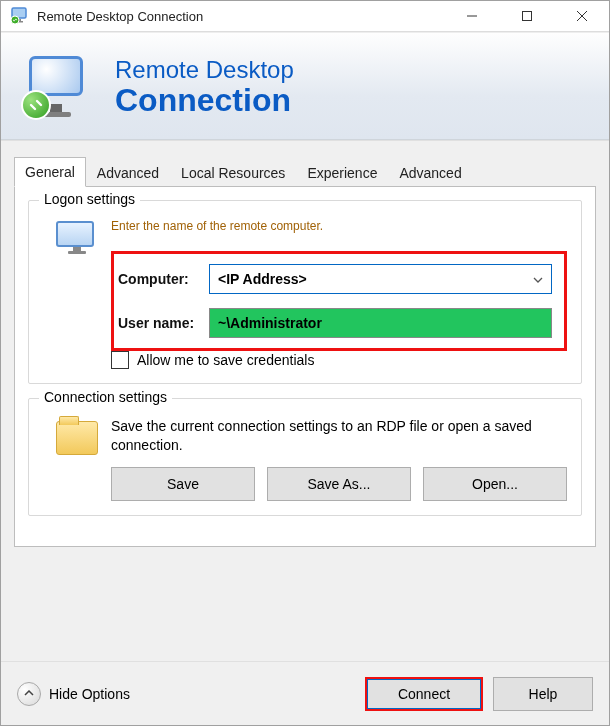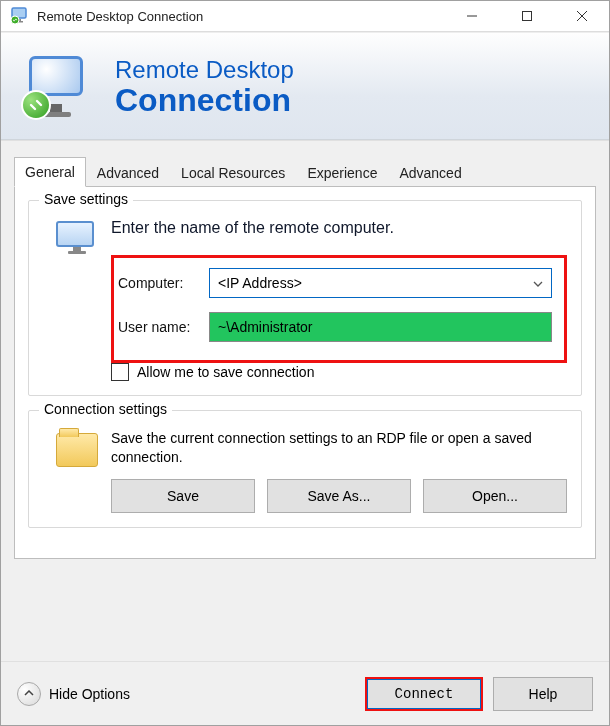--- a/index.html
+++ b/index.html
@@ -135,27 +135,28 @@
   .logon-icon {
     width: 68px; display: flex; align-items: flex-start; justify-content: center; padding-top: 2px;
   }
   .monitor-sm {
     width: 42px; height: 36px; position: relative;
   }
   .monitor-sm .screen { width: 38px; height: 26px; border: 2px solid #5a8fcf; background: linear-gradient(#e7f2ff,#b9d5f3); border-radius: 3px; }
   .monitor-sm .stand2 { width: 8px; height: 4px; background: #888; margin: 0 auto; }
   .monitor-sm .base2 { width: 18px; height: 3px; background: #888; margin: 0 auto; border-radius: 1px;}
   .logon-body { flex: 1; }
-  .instruct { font-size: 16px; color: #0f172a; margin-bottom: 18px; }
+  .instruct { font-size: 12px; color: #a16207; margin-bottom: 18px; }
   .redbox {
     border: 3px solid #e11;
     padding: 10px 12px 10px 0;
+    font-weight: bold;
   }
   .field-row { display: flex; align-items: center; margin-bottom: 14px; }
-  .field-row:last-child { margin-bottom: 8px;}
+  .field-row:last-child { margin-bottom: 0;}
   .field-label { width: 95px; font-size: 14px; color: #111; padding-left: 4px;}
   .combo {
     flex: 1;
     display: flex; align-items: center;
     border: 1px solid #0267c4;
     height: 30px;
     background: #fff;
     padding: 0 8px;
     justify-content: space-between;
     font-size: 14px;
@@ -222,21 +223,20 @@
   }
   .hide-label { font-size: 14px; flex: 1; }
   .btn-connect {
     width: 118px; height: 34px; margin-right: 10px;
     border: 2px solid #e11;
     background: #e1e1e1;
     display: flex; align-items: center; justify-content: center;
     font-size: 14px;
     box-shadow: inset 0 0 0 1px #0267c4;
     cursor: pointer;
-    font-family: Liberation Mono, monospace;
   }
   .btn-help {
     width: 100px; height: 34px;
     background: #e1e1e1; border: 1px solid #adadad;
     display: flex; align-items: center; justify-content: center;
     font-size: 14px;
     cursor: pointer;
   }
 </style>
 </head>
@@ -297,21 +297,21 @@
       <div class="tab active">General</div>
       <div class="tab">Advanced</div>
       <div class="tab">Local Resources</div>
       <div class="tab">Experience</div>
       <div class="tab">Advanced</div>
     </div>
 
     <div class="tab-panel">
 
       <div class="group">
-        <div class="group-title">Save settings</div>
+        <div class="group-title">Logon settings</div>
         <div class="logon-row">
           <div class="logon-icon">
             <div class="monitor-sm">
               <div class="screen"></div>
               <div class="stand2"></div>
               <div class="base2"></div>
             </div>
           </div>
           <div class="logon-body">
             <div class="instruct">Enter the name of the remote computer.</div>
@@ -331,21 +331,21 @@
                 <div class="field-label">User name:</div>
                 <div class="textbox">
                   <span>~\Administrator</span>
                 </div>
               </div>
             </div>
           </div>
         </div>
         <div class="chk-row">
           <div class="chk"></div>
-          <div class="chk-label">Allow me to save connection</div>
+          <div class="chk-label">Allow me to save credentials</div>
         </div>
       </div>
 
       <div class="group">
         <div class="group-title">Connection settings</div>
         <div class="conn-row">
           <div class="folder-ico">
             <div class="folder"></div>
           </div>
           <div class="conn-body">

